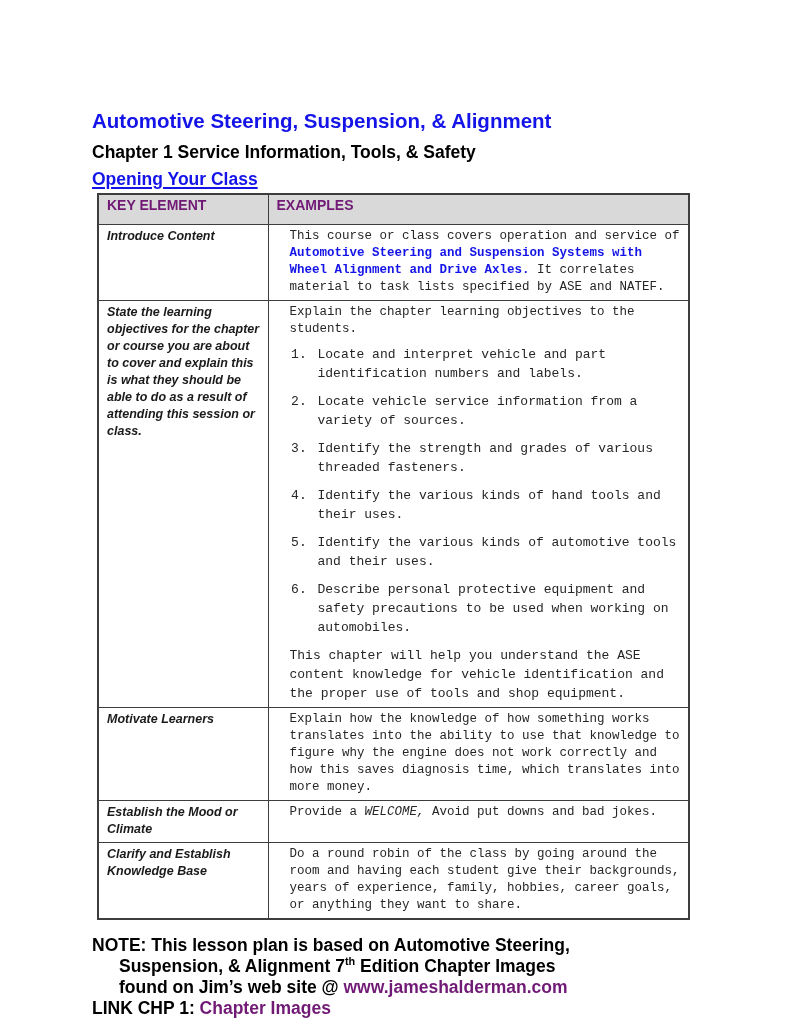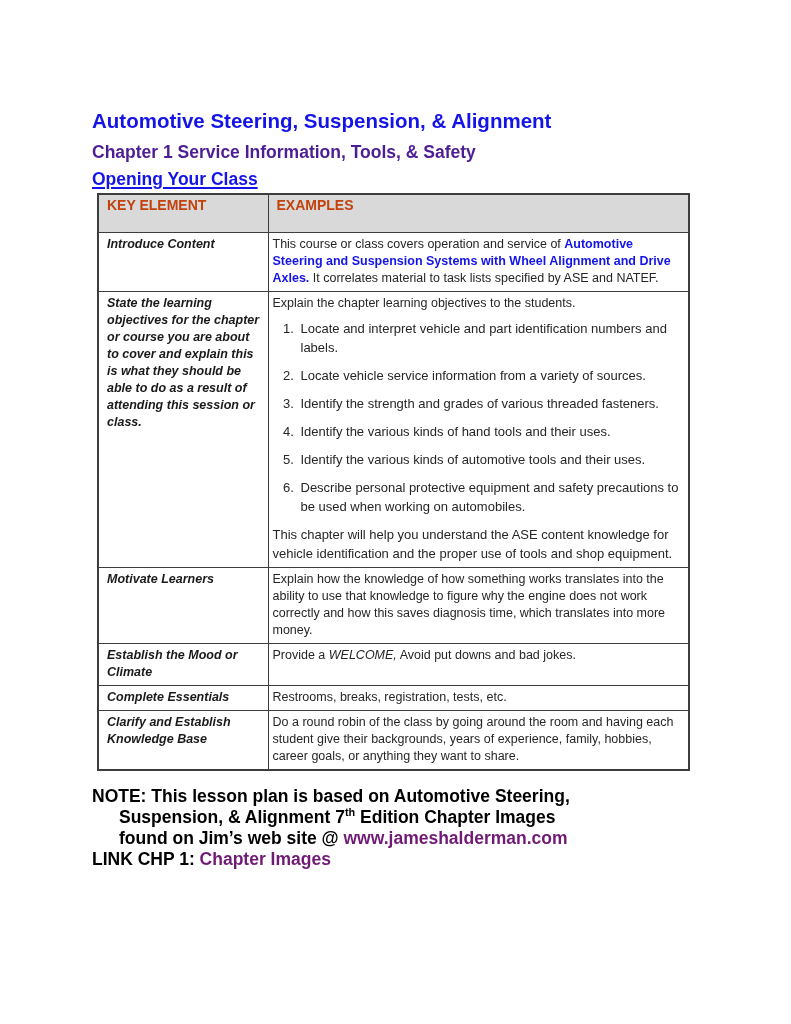--- a/index.html
+++ b/index.html
@@ -20,21 +20,21 @@
     font-size: 20.5px;
     line-height: 25px;
     font-weight: bold;
     color: #1414e8;
   }
   .doc-chapter {
     margin: 0 0 5px 0;
     font-size: 17.5px;
     line-height: 22px;
     font-weight: bold;
-    color: #4c1d95;
+    color: #000000;
   }
   .doc-section {
     margin: 0 0 2px 0;
     font-size: 17.5px;
     line-height: 23px;
     font-weight: bold;
     color: #1414e8;
     text-decoration: underline;
     text-decoration-thickness: 2px;
     text-underline-offset: 2px;
@@ -49,38 +49,39 @@
     margin-left: 5px;
     border: 2px solid #3d3d3d;
   }
   table.lesson th, table.lesson td {
     border: 1px solid #3d3d3d;
     vertical-align: top;
     text-align: left;
   }
   table.lesson th {
     background: #d9d9d9;
-    color: #c2410c;
+    color: #701a75;
     font-size: 14px;
     line-height: 18px;
     font-weight: bold;
-    padding: 1px 8px 18px 8px;
+    padding: 1px 8px 10px 8px;
   }
   td.key {
     font-weight: bold;
     color: #1a1a1a;
     font-size: 12.5px;
     line-height: 17px;
     padding: 3px 8px 4px 8px;
     font-style: italic;
   }
   td.ex {
     font-size: 12.5px;
     line-height: 17px;
-    padding: 3px 8px 4px 4px;
+    padding: 3px 8px 4px 21px;
+    font-family: Liberation Mono, monospace;
   }
   .blue-bold { color: #1414e8; font-weight: bold; }
   .italic { font-style: italic; margin-top: 24px; }
   
   .obj-intro { margin: 0 0 7px 0; }
   ol.objectives {
     margin: 0 0 2px 0;
     padding: 0 0 0 25px;
     font-size: 13px;
     line-height: 19px;
@@ -147,24 +148,20 @@
       </tr>
       <tr>
         <td class="key">Motivate Learners</td>
         <td class="ex">Explain how the knowledge of how something works translates into the ability to use that knowledge to figure why the engine does not work correctly and how this saves diagnosis time, which translates into more money.</td>
       </tr>
       <tr>
         <td class="key">Establish the Mood or Climate</td>
         <td class="ex"><span>Provide a </span><span class="italic">WELCOME,</span><span> Avoid put downs and bad jokes.</span></td>
       </tr>
       <tr>
-        <td class="key">Complete Essentials</td>
-        <td class="ex">Restrooms, breaks, registration, tests, etc.</td>
-      </tr>
-      <tr>
         <td class="key">Clarify and Establish Knowledge Base</td>
         <td class="ex">Do a round robin of the class by going around the room and having each student give their backgrounds, years of experience, family, hobbies, career goals, or anything they want to share.</td>
       </tr>
     </tbody>
   </table>
 
   <div class="note">
     <div class="note-line">NOTE: This lesson plan is based on Automotive Steering,</div>
     <div class="note-line indent"><span>Suspension, &amp; Alignment 7</span><sup class="ord">th</sup><span> Edition Chapter Images</span></div>
     <div class="note-line indent"><span>found on Jim’s web site @ </span><span class="link">www.jameshalderman.com</span></div>

